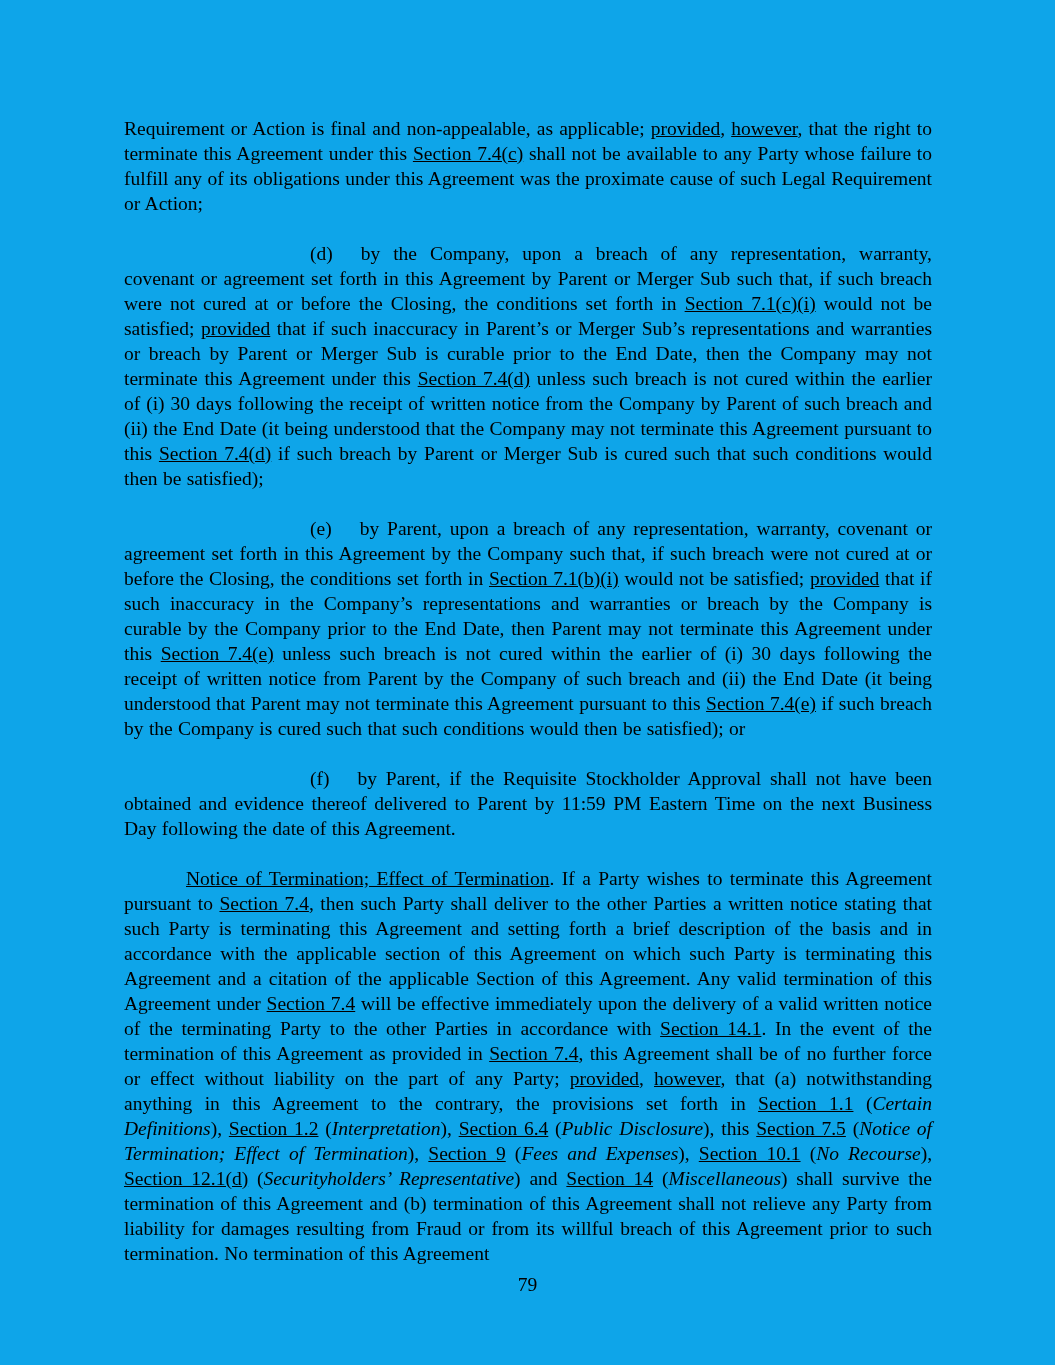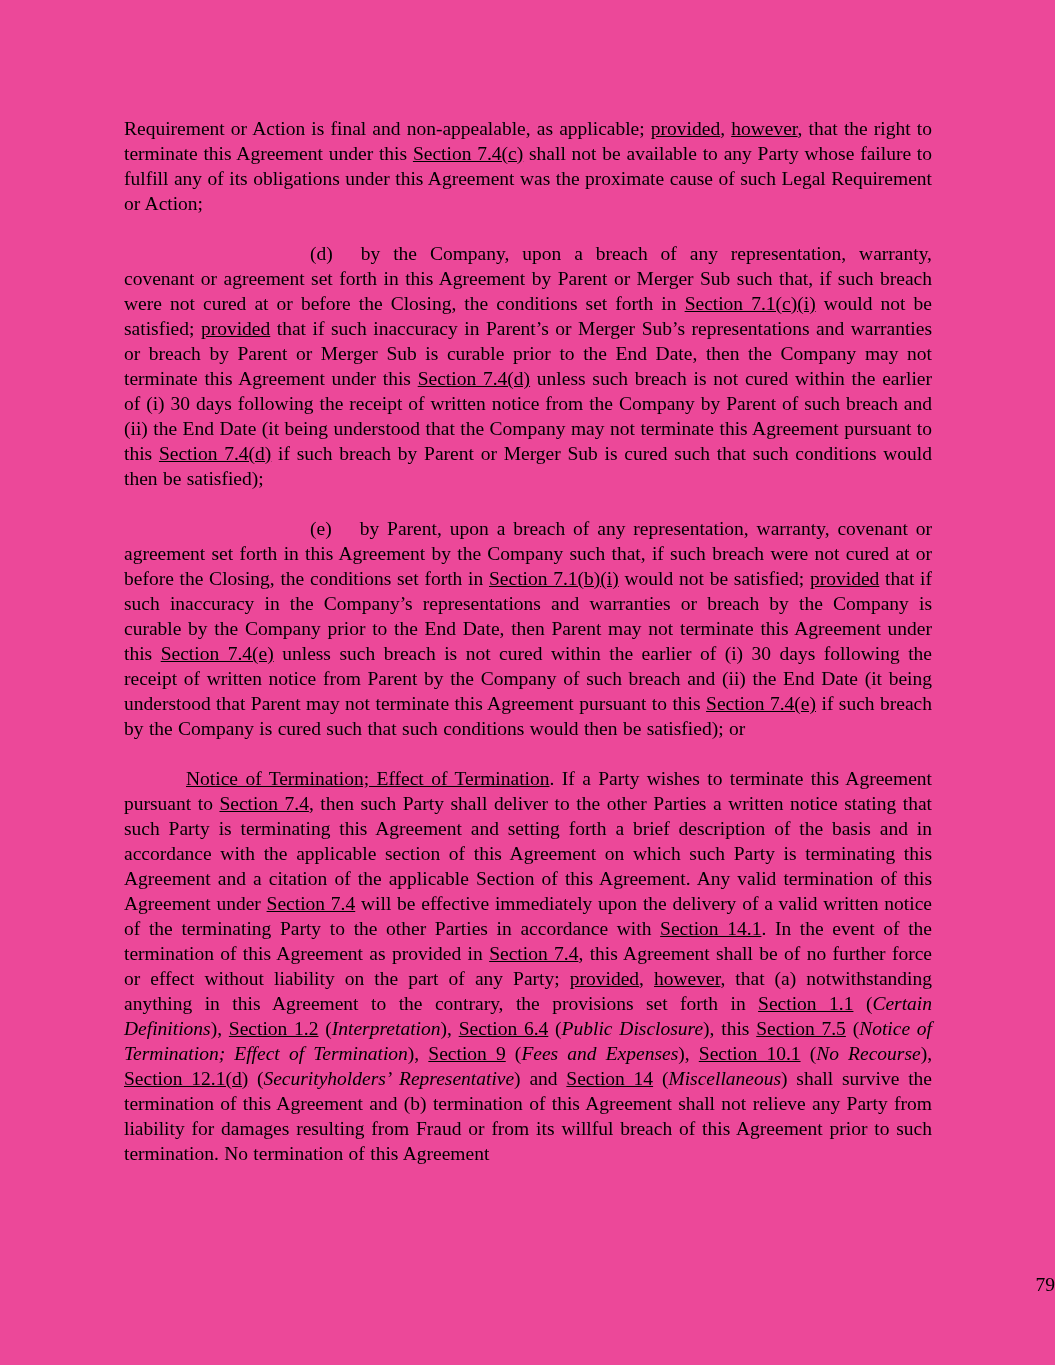--- a/index.html
+++ b/index.html
@@ -4,21 +4,21 @@
 <style>
   html, body {
     margin: 0;
     padding: 0;
     background: #ffffff;
   }
   .page {
     position: relative;
     width: 1055px;
     height: 1365px;
-    background: #ec4899;
+    background: #0ea5e9;
     color: #000000;
     font-family: "Liberation Serif", "DejaVu Serif", serif;
     overflow: hidden;
   }
   .content {
     position: absolute;
     left: 124px;
     top: 116px;
     width: 808px;
   }
@@ -35,29 +35,30 @@
     display: inline-block;
     width: 28px;
   }
   .u { text-decoration: underline; }
   .i { font-style: italic; }
   .page-number {
     position: absolute;
     top: 1272px;
     left: 0;
     width: 100%;
-    text-align: right;
+    text-align: center;
     font-size: 19.5px;
     line-height: 25px;
   }
 </style>
 </head>
 <body>
 
 <div class="page">
   <div class="content">
       <p class="para"><span class="">Requirement or Action is final and non-appealable, as applicable; </span><span class="u ">provided</span><span class="i">, </span><span class="u ">however</span><span class="">, that the right to terminate this Agreement under this </span><span class="u ">Section 7.4(c)</span><span class=""> shall not be available to any Party whose failure to fulfill any of its obligations under this Agreement was the proximate cause of such Legal Requirement or Action;</span></p>
       <p class="para indent-letter"><span class="">(d)</span><span class="tab"></span><span class="">by the Company, upon a breach of any representation, warranty, covenant or agreement set forth in this Agreement by Parent or Merger Sub such that, if such breach were not cured at or before the Closing, the conditions set forth in </span><span class="u ">Section 7.1(c)(i)</span><span class=""> would not be satisfied; </span><span class="u ">provided</span><span class=""> that if such inaccuracy in Parent’s or Merger Sub’s representations and warranties or breach by Parent or Merger Sub is curable prior to the End Date, then the Company may not terminate this Agreement under this </span><span class="u ">Section 7.4(d)</span><span class=""> unless such breach is not cured within the earlier of (i) 30 days following the receipt of written notice from the Company by Parent of such breach and (ii) the End Date (it being understood that the Company may not terminate this Agreement pursuant to this </span><span class="u ">Section 7.4(d)</span><span class=""> if such breach by Parent or Merger Sub is cured such that such conditions would then be satisfied);</span></p>
       <p class="para indent-letter"><span class="">(e)</span><span class="tab"></span><span class="">by Parent, upon a breach of any representation, warranty, covenant or agreement set forth in this Agreement by the Company such that, if such breach were not cured at or before the Closing, the conditions set forth in </span><span class="u ">Section 7.1(b)(i)</span><span class=""> would not be satisfied; </span><span class="u ">provided</span><span class=""> that if such inaccuracy in the Company’s representations and warranties or breach by the Company is curable by the Company prior to the End Date, then Parent may not terminate this Agreement under this </span><span class="u ">Section 7.4(e)</span><span class=""> unless such breach is not cured within the earlier of (i) 30 days following the receipt of written notice from Parent by the Company of such breach and (ii) the End Date (it being understood that Parent may not terminate this Agreement pursuant to this </span><span class="u ">Section 7.4(e)</span><span class=""> if such breach by the Company is cured such that such conditions would then be satisfied); or</span></p>
+      <p class="para indent-letter"><span class="">(f)</span><span class="tab"></span><span class="">by Parent, if the Requisite Stockholder Approval shall not have been obtained and evidence thereof delivered to Parent by 11:59 PM Eastern Time on the next Business Day following the date of this Agreement.</span></p>
       <p class="para indent-body"><span class="u ">Notice of Termination; Effect of Termination</span><span class="">.  If a Party wishes to terminate this Agreement pursuant to </span><span class="u ">Section 7.4</span><span class="">, then such Party shall deliver to the other Parties a written notice stating that such Party is terminating this Agreement and setting forth a brief description of the basis and in accordance with the applicable section of this Agreement on which such Party is terminating this Agreement and a citation of the applicable Section of this Agreement.  Any valid termination of this Agreement under </span><span class="u ">Section 7.4</span><span class=""> will be effective immediately upon the delivery of a valid written notice of the terminating Party to the other Parties in accordance with </span><span class="u ">Section 14.1</span><span class="">.  In the event of the termination of this Agreement as provided in </span><span class="u ">Section 7.4</span><span class="">, this Agreement shall be of no further force or effect without liability on the part of any Party; </span><span class="u ">provided</span><span class="">, </span><span class="u ">however</span><span class="">, that (a) notwithstanding anything in this Agreement to the contrary, the provisions set forth in </span><span class="u ">Section 1.1</span><span class=""> (</span><span class="i">Certain Definitions</span><span class="">), </span><span class="u ">Section 1.2</span><span class=""> (</span><span class="i">Interpretation</span><span class="">), </span><span class="u ">Section 6.4</span><span class=""> (</span><span class="i">Public Disclosure</span><span class="">), this </span><span class="u ">Section 7.5</span><span class=""> (</span><span class="i">Notice of Termination; Effect of Termination</span><span class="">), </span><span class="u ">Section 9</span><span class=""> (</span><span class="i">Fees and Expenses</span><span class="">), </span><span class="u ">Section 10.1</span><span class=""> (</span><span class="i">No Recourse</span><span class="">), </span><span class="u ">Section 12.1(d)</span><span class=""> (</span><span class="i">Securityholders’ Representative</span><span class="">) and </span><span class="u ">Section 14</span><span class=""> (</span><span class="i">Miscellaneous</span><span class="">) shall survive the termination of this Agreement and (b) termination of this Agreement shall not relieve any Party from liability for damages resulting from Fraud or from its willful breach of this Agreement prior to such termination.  No termination of this Agreement</span></p>
     </div>
   <div class="page-number">79</div>
 </div>
 
 </body></html>

